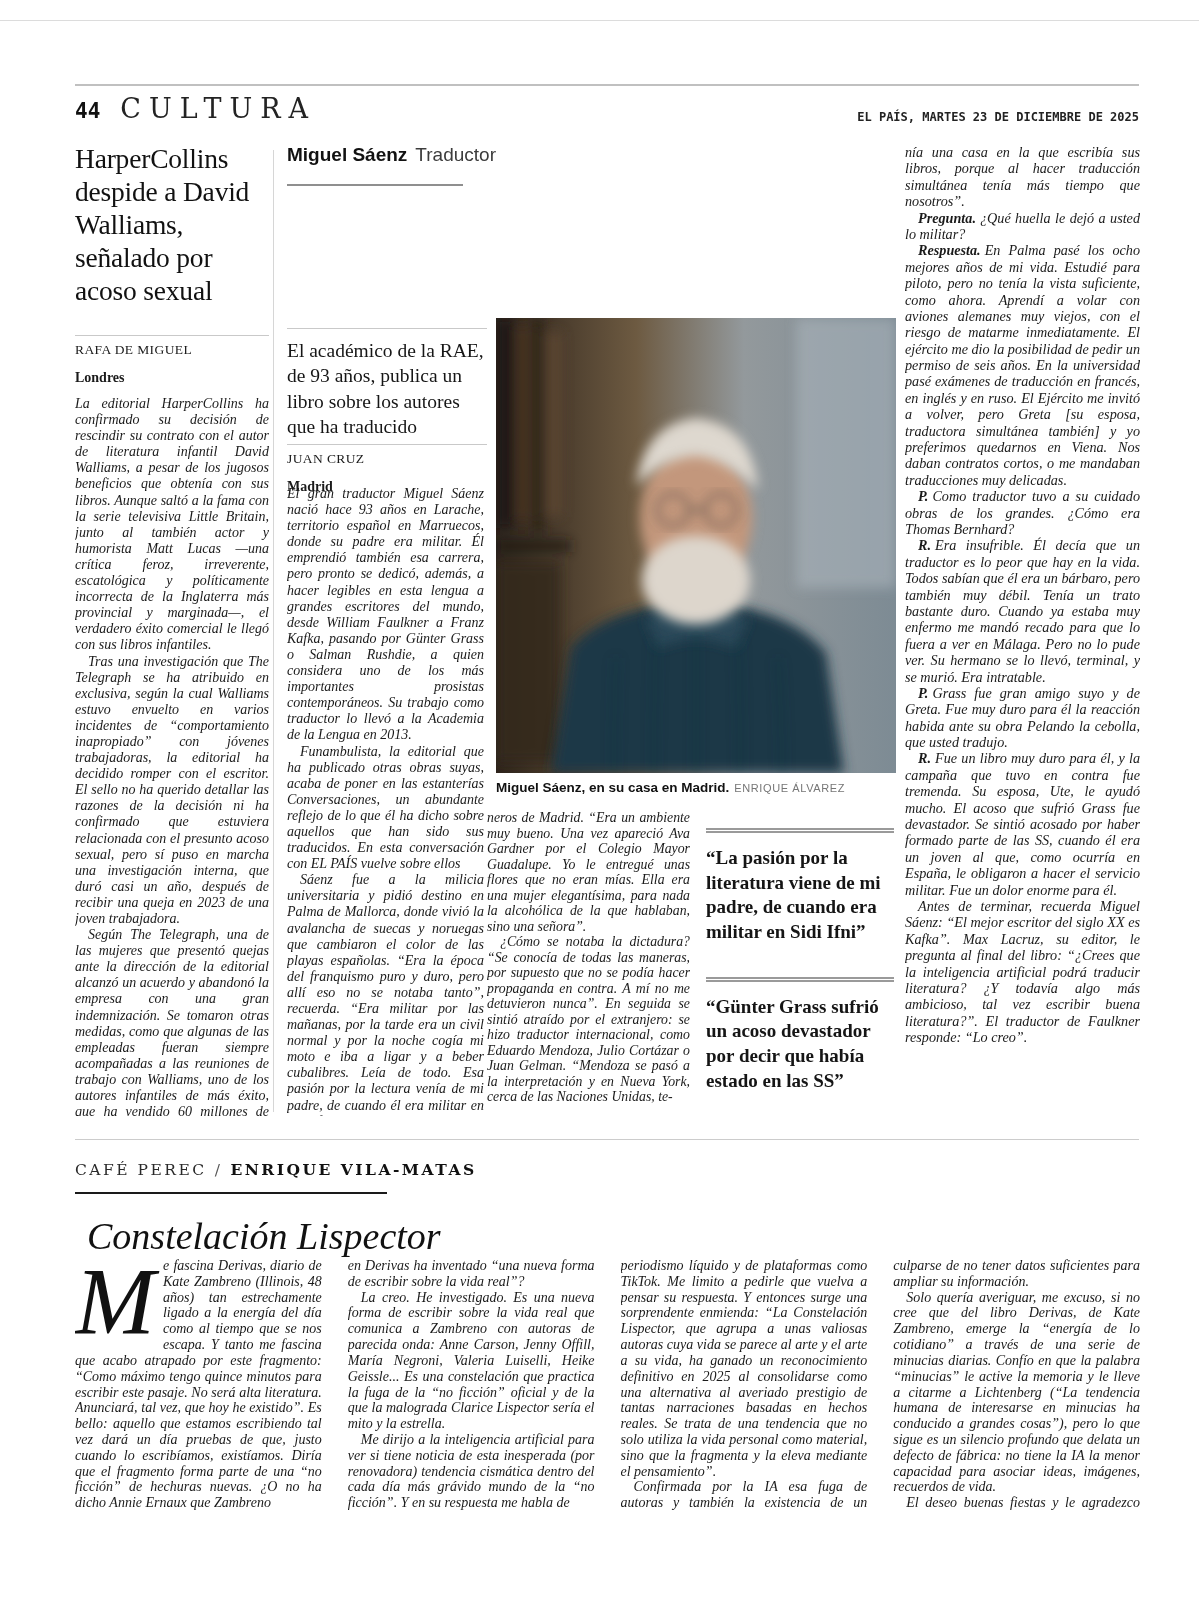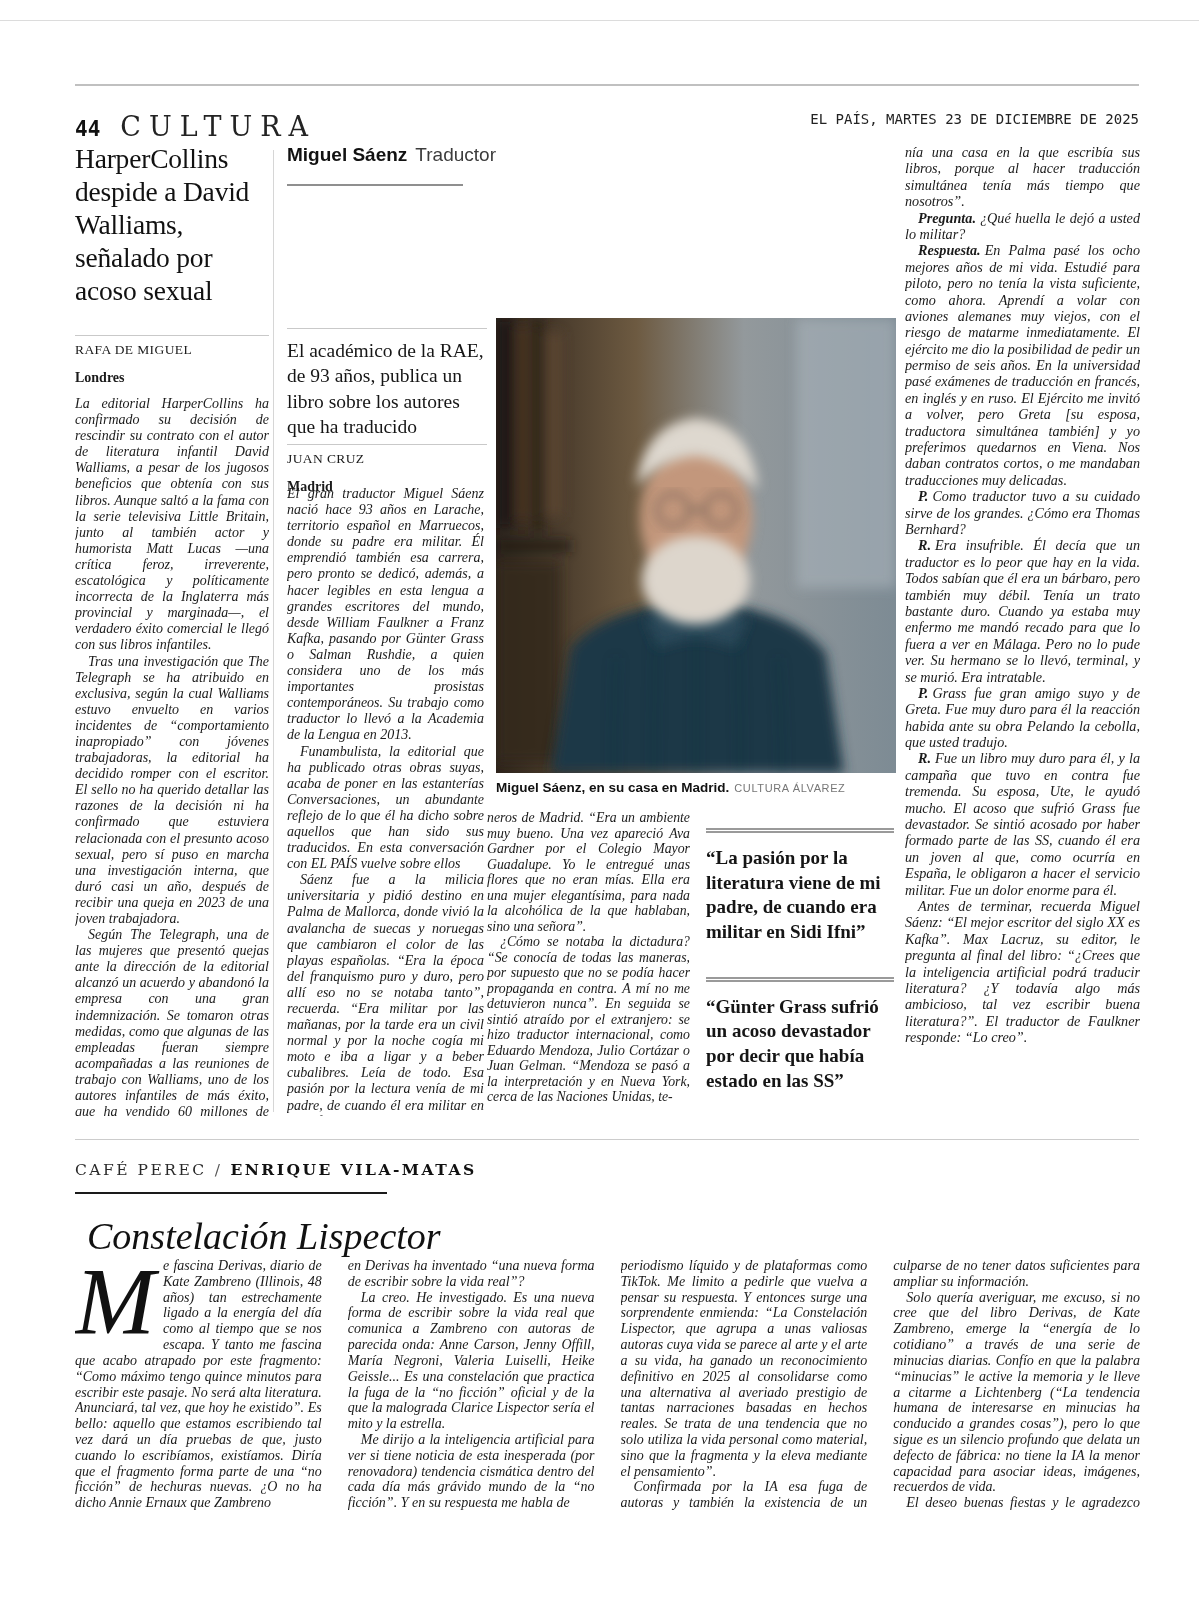--- a/index.html
+++ b/index.html
@@ -2,24 +2,24 @@
 <html lang="es"><head>
 <meta charset="utf-8">
 <style>
   html,body{margin:0;padding:0;background:#e8e8e8;}
   .page{position:relative;width:1199px;height:1600px;margin:0 auto;background:#ffffff;
         font-family:"Liberation Serif",serif;color:#1a1a1a;overflow:hidden;}
   .top-hairline{position:absolute;top:20px;left:0;width:100%;border-top:1px solid #dcdcdc;}
 
   
   .page-header{position:absolute;top:84px;left:75px;right:60px;border-top:2px solid #c0c0c0;
-               display:flex;justify-content:space-between;align-items:flex-start;padding-top:25px;}
+               display:flex;justify-content:space-between;align-items:flex-end;padding-top:7px;}
   .pagenum{font-family:"DejaVu Sans Mono",monospace;font-weight:bold;font-size:21px;color:#111;}
   .section-title{font-family:"DejaVu Serif",serif;font-size:27px;letter-spacing:8px;color:#232323;margin-left:16px;}
-  .edition-date{font-family:"DejaVu Sans Mono",monospace;font-size:14px;font-weight:normal;color:#222;}
+  .edition-date{font-family:"DejaVu Sans Mono",monospace;font-size:12px;font-weight:bold;color:#222;}
 
   
   p{margin:0;text-align:justify;font-style:italic;}
   .body p{font-size:14px;line-height:1.15;}
   .indent{text-indent:13px;}
   .byline-rule{border-top:1px solid #c9c9c9;}
   .byline{padding-top:6px;margin-bottom:10px;}
   .byline .author{display:block;font-size:13.5px;letter-spacing:.4px;}
   .byline .place{display:block;font-weight:bold;font-size:14px;margin-top:12px;}
 
@@ -156,39 +156,39 @@
         <ellipse cx="200" cy="200" rx="56" ry="72" fill="#c3977b" filter="url(#soft)"></ellipse>
         <path d="M140 168 Q148 106 200 100 Q256 106 262 172 Q228 140 200 138 Q168 140 140 168 Z" fill="#ded8cf" filter="url(#soft)"></path>
         <ellipse cx="200" cy="262" rx="54" ry="44" fill="#ddd6cc" filter="url(#soft)"></ellipse>
         <g stroke="#4c4742" stroke-width="3" fill="none" opacity="0.75" filter="url(#soft)">
           <circle cx="177" cy="192" r="16"></circle>
             <circle cx="225" cy="192" r="16"></circle>
             <path d="M193 192 h16"></path>
         </g>
       </svg>
       <figcaption class="figcaption">
-        <span class="cap">Miguel Sáenz, en su casa en Madrid.</span><span class="credit">CULTURA ÁLVAREZ</span>
+        <span class="cap">Miguel Sáenz, en su casa en Madrid.</span><span class="credit">ENRIQUE ÁLVAREZ</span>
       </figcaption>
     </figure>
 
     <div class="col2 body">
       <p>neros de Madrid. “Era un ambiente muy bueno. Una vez apareció Ava Gardner por el Colegio Mayor Guadalupe. Yo le entregué unas flores que no eran mías. Ella era una mujer elegantísima, para nada la alcohólica de la que hablaban, sino una señora”.</p>
       <p class="indent">¿Cómo se notaba la dictadura? “Se conocía de todas las maneras, por supuesto que no se podía hacer propaganda en contra. A mí no me detuvieron nunca”. En seguida se sintió atraído por el extranjero: se hizo traductor internacional, como Eduardo Mendoza, Julio Cortázar o Juan Gelman. “Mendoza se pasó a la interpretación y en Nueva York, cerca de las Naciones Unidas, te-</p>
     </div>
 
     <aside class="quotes">
       <blockquote>“La pasión por la literatura viene de mi padre, de cuando era militar en Sidi Ifni”</blockquote>
       <blockquote>“Günter Grass sufrió un acoso devastador por decir que había estado en las SS”</blockquote>
     </aside>
 
     <div class="col4 body">
       <p><b class="lead"></b><span>nía una casa en la que escribía sus libros, porque al hacer traducción simultánea tenía más tiempo que nosotros”.</span></p>
       <p class="indent"><b class="lead">Pregunta.</b><span>¿Qué huella le dejó a usted lo militar?</span></p>
       <p class="indent"><b class="lead">Respuesta.</b><span>En Palma pasé los ocho mejores años de mi vida. Estudié para piloto, pero no tenía la vista suficiente, como ahora. Aprendí a volar con aviones alemanes muy viejos, con el riesgo de matarme inmediatamente. El ejército me dio la posibilidad de pedir un permiso de seis años. En la universidad pasé exámenes de traducción en francés, en inglés y en ruso. El Ejército me invitó a volver, pero Greta [su esposa, traductora simultánea también] y yo preferimos quedarnos en Viena. Nos daban contratos cortos, o me mandaban traducciones muy delicadas.</span></p>
-      <p class="indent"><b class="lead">P.</b><span>Como traductor tuvo a su cuidado sirve de los grandes. ¿Cómo era Thomas Bernhard?</span></p>
+      <p class="indent"><b class="lead">P.</b><span>Como traductor tuvo a su cuidado obras de los grandes. ¿Cómo era Thomas Bernhard?</span></p>
       <p class="indent"><b class="lead">R.</b><span>Era insufrible. Él decía que un traductor es lo peor que hay en la vida. Todos sabían que él era un bárbaro, pero también muy débil. Tenía un trato bastante duro. Cuando ya estaba muy enfermo me mandó recado para que lo fuera a ver en Málaga. Pero no lo pude ver. Su hermano se lo llevó, terminal, y se murió. Era intratable.</span></p>
       <p class="indent"><b class="lead">P.</b><span>Grass fue gran amigo suyo y de Greta. Fue muy duro para él la reacción habida ante su obra Pelando la cebolla, que usted tradujo.</span></p>
       <p class="indent"><b class="lead">R.</b><span>Fue un libro muy duro para él, y la campaña que tuvo en contra fue tremenda. Su esposa, Ute, le ayudó mucho. El acoso que sufrió Grass fue devastador. Se sintió acosado por haber formado parte de las SS, cuando él era un joven al que, como ocurría en España, le obligaron a hacer el servicio militar. Fue un dolor enorme para él.</span></p>
       <p class="indent"><b class="lead"></b><span>Antes de terminar, recuerda Miguel Sáenz: “El mejor escritor del siglo XX es Kafka”. Max Lacruz, su editor, le pregunta al final del libro: “¿Crees que la inteligencia artificial podrá traducir literatura? ¿Y todavía algo más ambicioso, tal vez escribir buena literatura?”. El traductor de Faulkner responde: “Lo creo”.</span></p>
     </div>
   </section>
 
   <div class="cp-rule"></div>
   <div class="cp-kicker">
     <span>CAFÉ PEREC</span><span class="sep">/</span><b>ENRIQUE VILA-MATAS</b>

